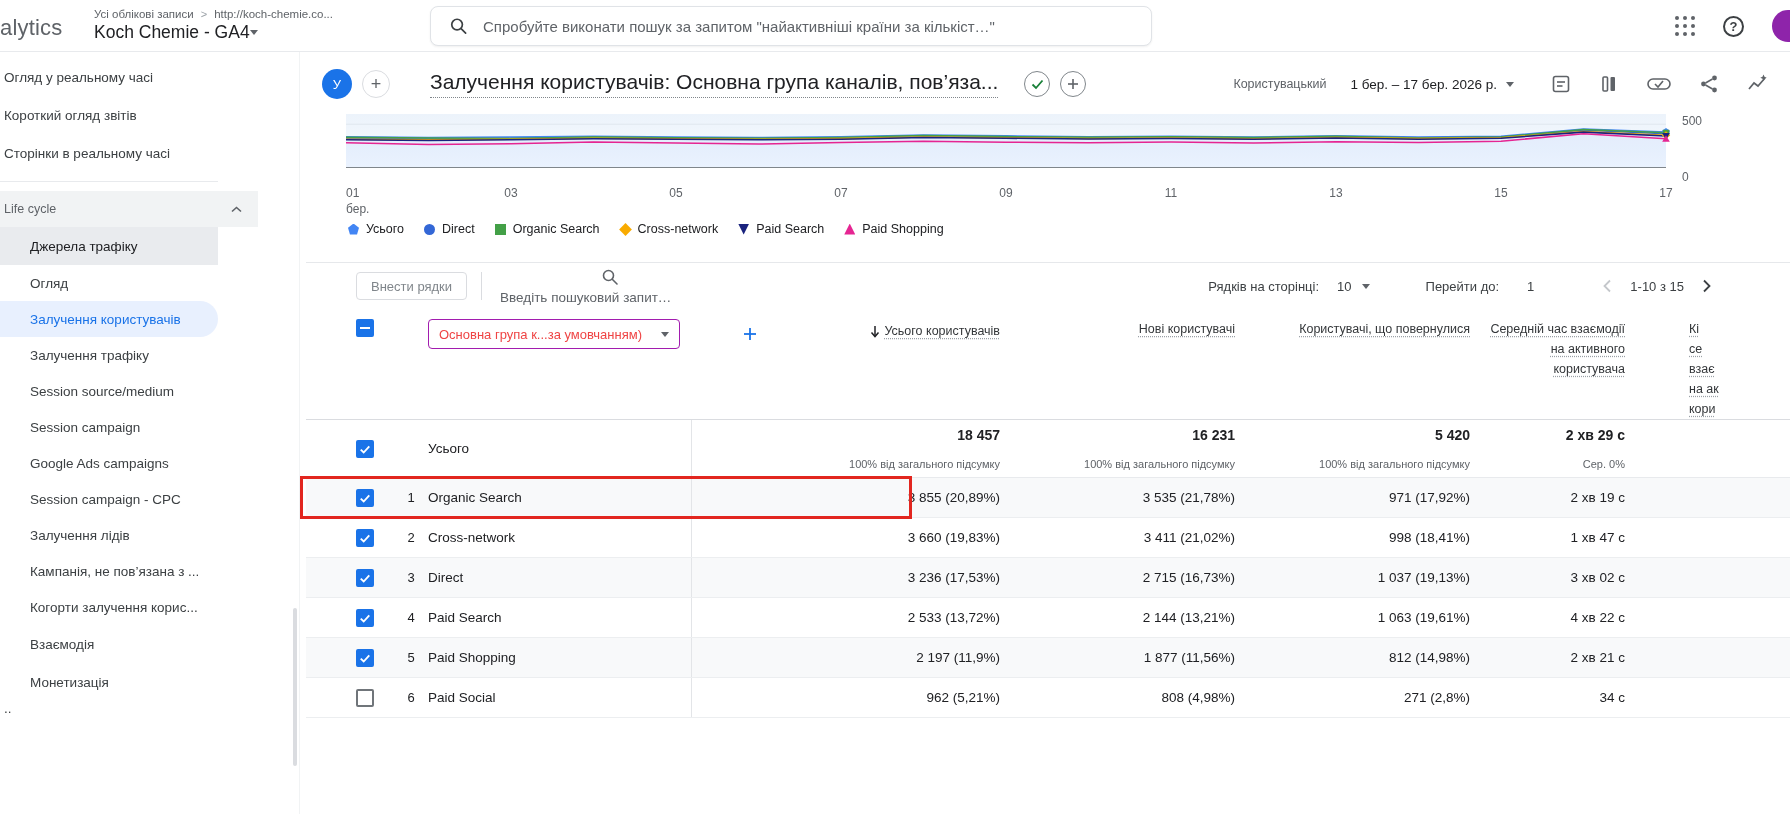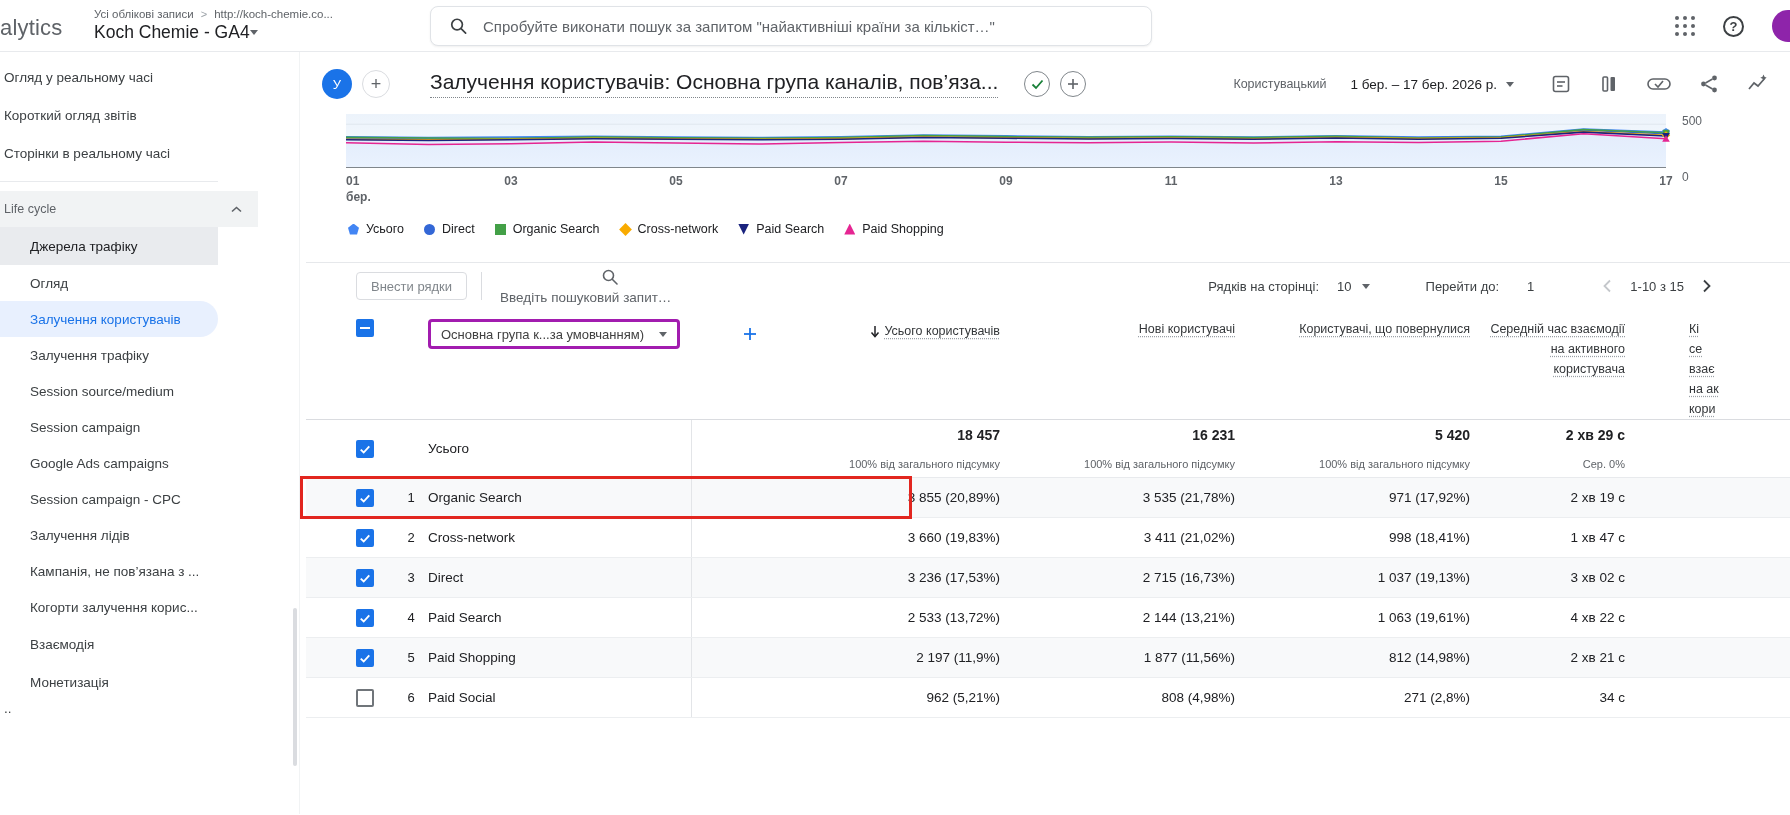--- a/index.html
+++ b/index.html
@@ -68,21 +68,21 @@
   .hdr-icons svg { cursor:pointer; }
 
   
   .chart-wrap { position:relative; margin-left:46px; margin-top:4px; width:1320px; height:54px;
     background:linear-gradient(180deg,#ecf3fb 0%,#f9fcff 100%); border-bottom:1px solid #80868b; }
   .chart-wrap svg { position:absolute; inset:0; width:100%; height:100%; overflow:visible; }
   .ytick { position:absolute; left:calc(100% + 16px); font-size:12px; color:#5f6368; }
   .ytick.top { top:0px; } .ytick.bottom { top:calc(100% + 3px); }
   .xticks { position:relative; margin-left:46px; width:1320px; height:36px; margin-top:6px;
     font-size:12px; color:#5f6368; }
-  .xtick { position:absolute; top:0; transform:translateX(-50%); white-space:pre-line; line-height:1.3;font-weight:bold; }
+  .xtick { position:absolute; top:12px; transform:translateX(-50%); white-space:pre-line; line-height:1.3; }
   .xtick.first { transform:none; left:0 !important; }
 
   .legend { display:flex; align-items:center; gap:20px; margin-left:48px; margin-top:12px;
     font-size:12.5px; color:#202124; }
   .legend-item { display:flex; align-items:center; gap:7px; }
   .lg-marker { width:11px; height:11px; display:inline-block; }
   .shape-circle { border-radius:50%; }
   .shape-pentagon { clip-path:polygon(50% 0,100% 38%,82% 100%,18% 100%,0 38%); }
   .shape-diamond { transform:rotate(45deg) scale(.82); }
   .shape-triangle-down { clip-path:polygon(0 0,100% 0,50% 100%); }
@@ -105,22 +105,22 @@
   .pg-chev { margin-left:0; display:flex; align-items:center; cursor:pointer; }
   .pg-chev.left { margin-left:64px; }
   .pg-range { margin:0 12px; white-space:nowrap; }
 
   .tgrid { display:grid; grid-template-columns:88px 34px 263px 325px 235px 235px 155px 1fr; }
   .thead { padding-top:10px; min-height:100px; border-bottom:1px solid #dadce0; }
   .th { font-size:12.5px; color:#333639; text-align:right; padding-right:16px; line-height:1.6; }
   .th .u { text-decoration:underline dotted #9aa0a6; text-underline-offset:3px; cursor:help; }
   .th-m1 { display:flex; align-items:flex-start; justify-content:space-between; padding-left:52px; }
   .th-clip { text-align:left; padding-left:48px; white-space:pre-line; overflow:hidden; }
-  .dim-chip { width:252px; height:30px; border:3px solid #a21caf; border-radius:4px; padding:0 10px;
-    display:flex; align-items:center; justify-content:space-between; font-size:13px; color:#404040;
+  .dim-chip { width:252px; height:30px; border:1px solid #a21caf; border-radius:4px; padding:0 10px;
+    display:flex; align-items:center; justify-content:space-between; font-size:13px; color:#ef4444;
     cursor:pointer; white-space:nowrap; }
   .sort-wrap { display:flex; align-items:center; gap:5px; justify-content:flex-end; padding-top:2px; }
 
   .cb { width:18px; height:18px; border:2px solid #70757a; border-radius:2px; margin-left:50px;
     display:flex; align-items:center; justify-content:center; cursor:pointer; flex:0 0 auto; }
   .cb.checked, .cb.indeterminate { background:#1a73e8; border-color:#1a73e8; }
   .cb svg { display:none; }
   .cb.checked svg { display:block; }
   .cb.indeterminate::after { content:""; width:10px; height:2px; background:#fff; }
 

